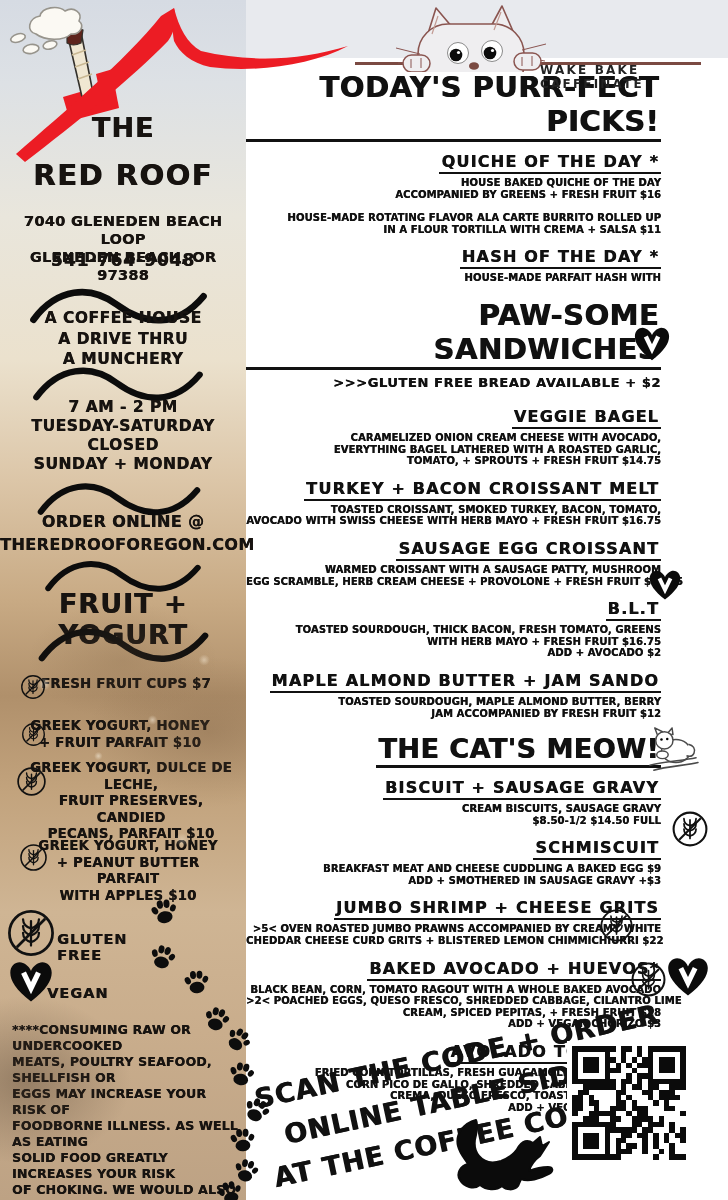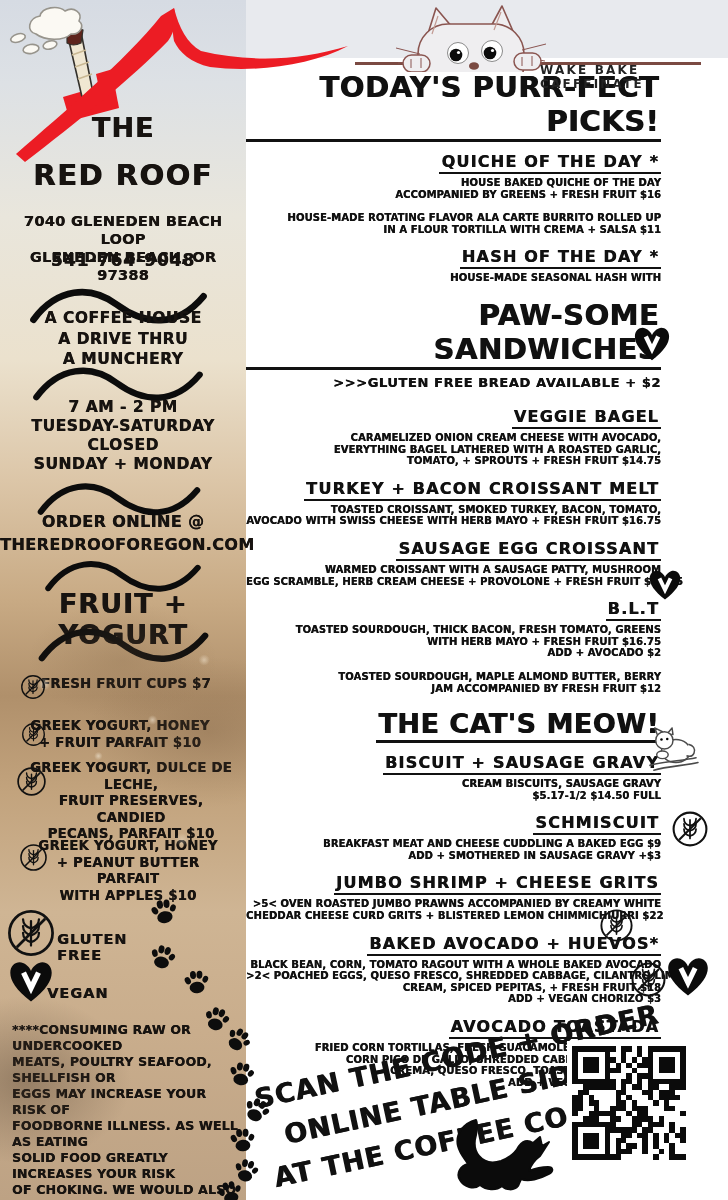--- a/index.html
+++ b/index.html
@@ -251,21 +251,21 @@
       <div><span class="m-title">QUICHE OF THE DAY *</span></div>
       <div class="m-line">HOUSE BAKED QUICHE OF THE DAY</div>
       <div class="m-line">ACCOMPANIED BY GREENS +  FRESH FRUIT $16</div>
     </div>
     <div class="m-item">
       <div class="m-line">HOUSE-MADE ROTATING FLAVOR ALA CARTE BURRITO ROLLED UP</div>
       <div class="m-line">IN A FLOUR TORTILLA WITH CREMA + SALSA $11</div>
     </div>
     <div class="m-item">
       <div><span class="m-title">HASH OF THE DAY *</span></div>
-      <div class="m-line">HOUSE-MADE SEASONAL HASH WITH</div>
+      <div class="m-line">HOUSE-MADE PARFAIT HASH WITH</div>
     </div>
 
     <div><span class="m-sec-h">PAW-SOME SANDWICHES</span></div>
     <div class="m-note">&gt;&gt;&gt;GLUTEN FREE BREAD AVAILABLE + $2</div>
 
     <div class="m-item">
       <div><span class="m-title">VEGGIE BAGEL</span></div>
       <div class="m-line">CARAMELIZED ONION CREAM CHEESE WITH AVOCADO,</div>
       <div class="m-line">EVERYTHING BAGEL LATHERED WITH A ROASTED GARLIC,</div>
       <div class="m-line">TOMATO, + SPROUTS  + FRESH FRUIT $14.75</div>
@@ -280,30 +280,31 @@
       <div class="m-line">WARMED CROISSANT WITH A SAUSAGE PATTY, MUSHROOM</div>
       <div class="m-line">EGG SCRAMBLE, HERB CREAM CHEESE + PROVOLONE + FRESH FRUIT $16.75</div>
     </div>
     <div class="m-item">
       <div><span class="m-title">B.L.T</span></div>
       <div class="m-line">TOASTED SOURDOUGH, THICK BACON, FRESH TOMATO, GREENS</div>
       <div class="m-line">WITH HERB MAYO + FRESH FRUIT $16.75</div>
       <div class="m-line">ADD + AVOCADO $2</div>
     </div>
     <div class="m-item">
+      <div><span class="m-title">MAPLE ALMOND BUTTER + JAM SANDO</span></div>
       <div class="m-line">TOASTED SOURDOUGH, MAPLE ALMOND BUTTER, BERRY</div>
       <div class="m-line">JAM  ACCOMPANIED BY FRESH FRUIT $12</div>
     </div>
 
     <div><span class="m-sec-h small">THE CAT'S MEOW!</span></div>
 
     <div class="m-item">
       <div><span class="m-title">BISCUIT + SAUSAGE GRAVY</span></div>
       <div class="m-line">CREAM BISCUITS,  SAUSAGE GRAVY</div>
-      <div class="m-line">$5.17-1/2  $14.50 FULL</div>
+      <div class="m-line">$8.50-1/2  $14.50 FULL</div>
     </div>
     <div class="m-item">
       <div><span class="m-title">SCHMISCUIT</span></div>
       <div class="m-line">BREAKFAST MEAT AND CHEESE CUDDLING A BAKED EGG $9</div>
       <div class="m-line">ADD + SMOTHERED IN SAUSAGE GRAVY +$3</div>
     </div>
     <div class="m-item">
       <div><span class="m-title">JUMBO SHRIMP + CHEESE GRITS</span></div>
       <div class="m-line">&gt;5&lt; OVEN ROASTED JUMBO PRAWNS   ACCOMPANIED BY CREAMY WHITE</div>
       <div class="m-line">CHEDDAR CHEESE CURD GRITS + BLISTERED LEMON CHIMMICHIURRI $22</div>

